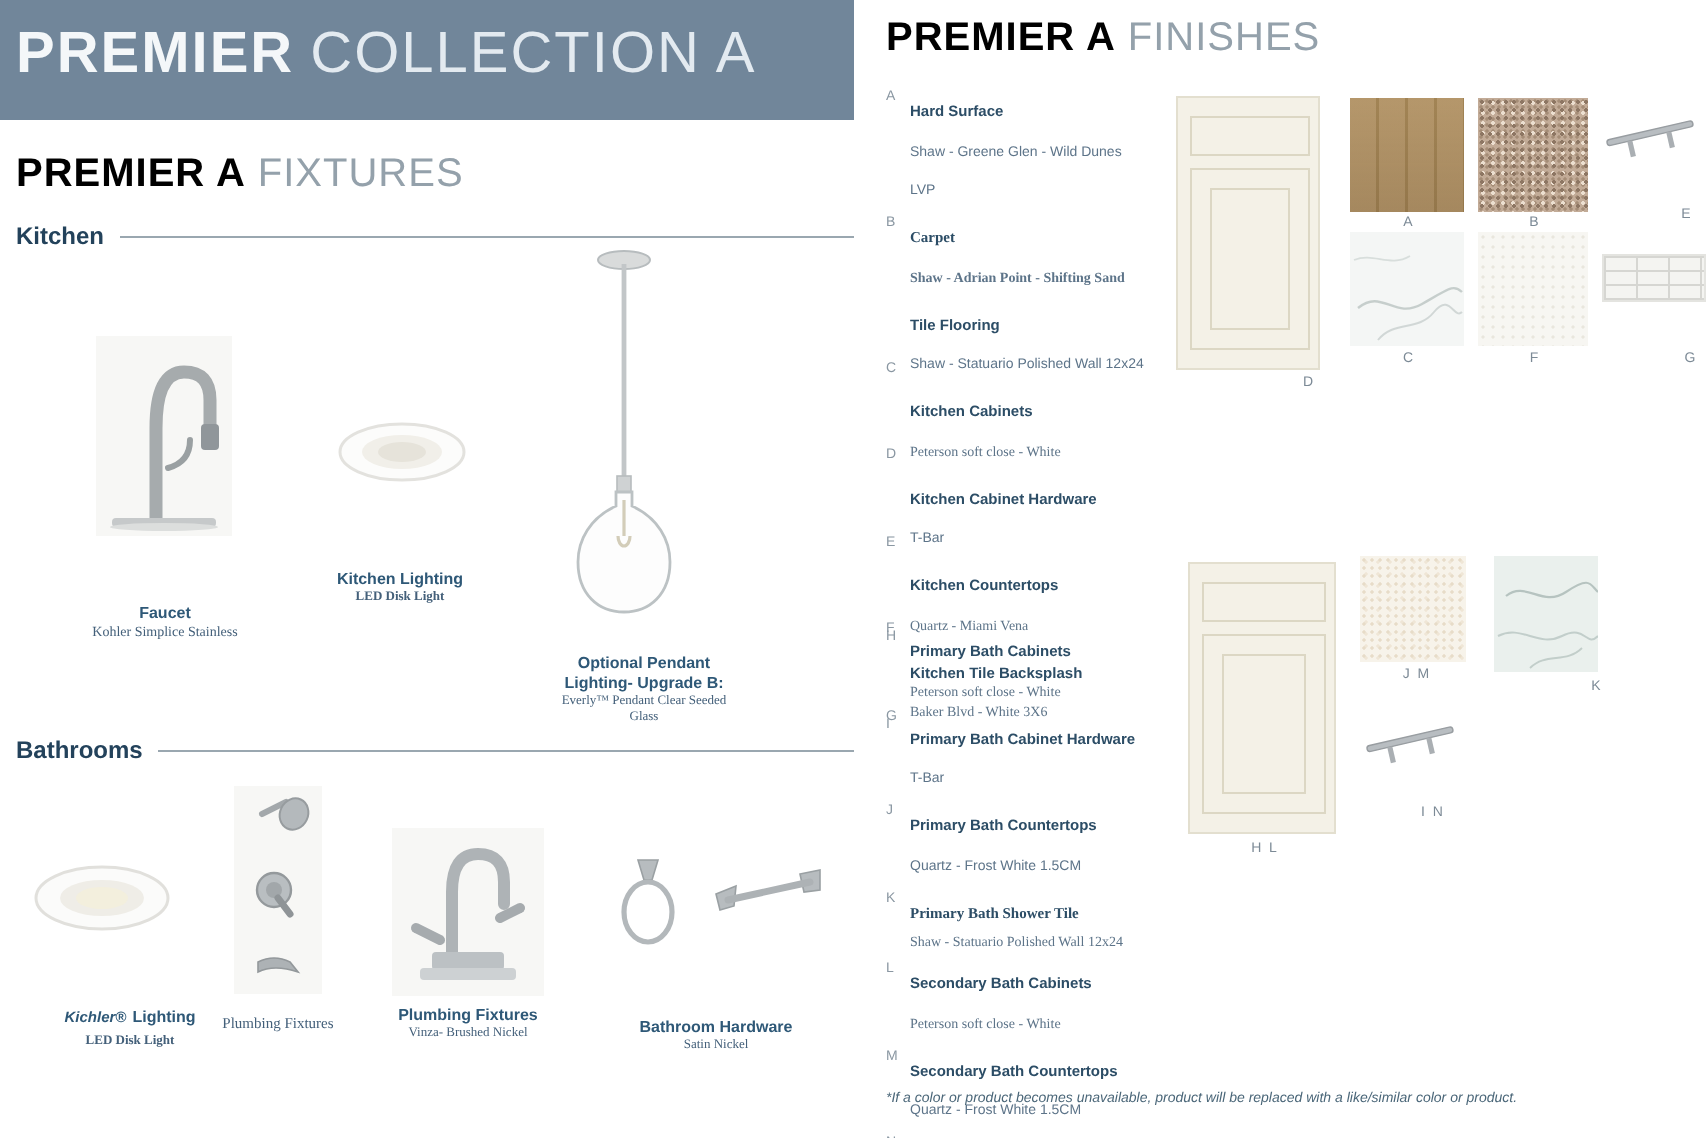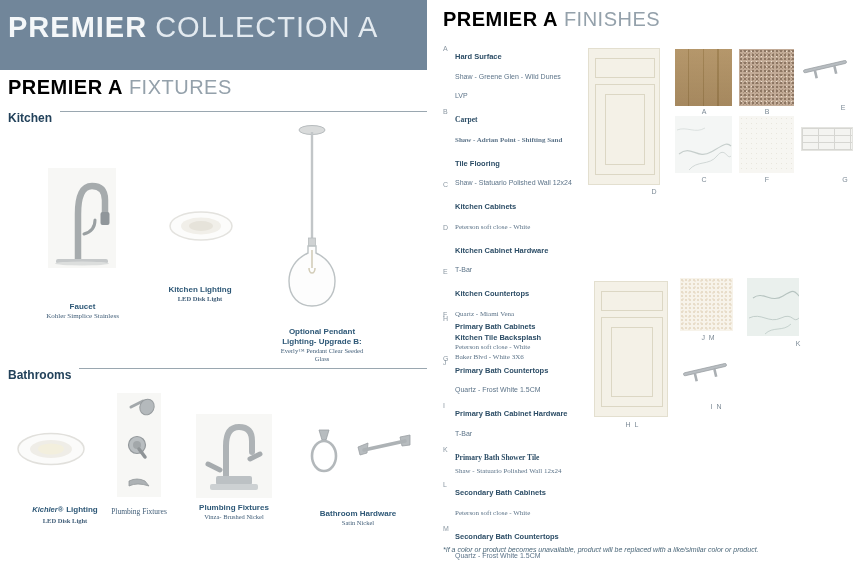--- a/index.html
+++ b/index.html
@@ -2,31 +2,31 @@
 <html><head>
 <meta charset="utf-8">
 <title>Premier Collection A</title>
 <style>
   html,body{margin:0;padding:0;background:#ffffff;}
   .page{position:relative;width:853px;height:569px;background:#ffffff;overflow:hidden;
         font-family:"Liberation Sans",sans-serif;color:#2b4a63;}
   .abs{position:absolute;}
 
   
-  .header-bar{position:absolute;left:0;top:0;width:427px;height:70px;background:#71869a;}
+  .header-bar{position:absolute;left:0;top:0;width:427px;height:60px;background:#71869a;}
   .header-title{position:absolute;left:8px;top:11px;font-size:29px;letter-spacing:1px;color:#f4f7f9;white-space:nowrap;}
   .header-title .strong{font-weight:700;}
   .header-title .light{font-weight:300;color:#e3eaf0;margin-left:8px;}
 
   
   .big-heading{font-size:20px;letter-spacing:.5px;white-space:nowrap;}
   .big-heading .strong{font-weight:700;color:#000000;}
   .big-heading .light{font-weight:300;color:#94a1ab;margin-left:6px;}
 
-  .rule-row{position:absolute;display:flex;align-items:flex-start;}
+  .rule-row{position:absolute;display:flex;align-items:center;}
   .rule-label{font-size:12px;font-weight:600;color:#23425b;margin-right:8px;white-space:nowrap;}
   .rule-line{flex:1;height:1px;background:#9aa7b0;}
 
   
   .img-box{position:absolute;background:#f7f7f5;}
   .fix-label{position:absolute;text-align:center;line-height:1.25;}
   .fix-label .bold{font-size:8px;font-weight:700;color:#2e5877;}
   .fix-label .sub{font-size:7px;color:#44607a;font-family:Liberation Serif, serif;}
   .serif{font-family:"Liberation Serif",serif;}
   .left-align{text-align:center;}
@@ -280,28 +280,28 @@
   <div class="swatch subway" style="left:801px;top:127px;width:50px;height:22px;"></div>
   <div class="swatch-letter" style="left:835px;top:176px;width:20px;">G</div>
 
   <div class="fin-list" style="left:443px;top:314px;">
     <div class="fin-row">
       <span class="fin-letter">H</span>
       <span class="fin-text"><span class="fin-title">Primary Bath Cabinets</span><br>
       <span class="fin-detail serif">Peterson soft close - White</span></span>
     </div>
     <div class="fin-row">
+      <span class="fin-letter">I</span>
+      <span class="fin-text"><span class="fin-title">Primary Bath Cabinet Hardware</span><br>
+      <span class="fin-detail">T-Bar</span></span>
+    </div>
+    <div class="fin-row">
       <span class="fin-letter">J</span>
       <span class="fin-text"><span class="fin-title">Primary Bath Countertops</span><br>
       <span class="fin-detail">Quartz - Frost White 1.5CM</span></span>
-    </div>
-    <div class="fin-row">
-      <span class="fin-letter">I</span>
-      <span class="fin-text"><span class="fin-title">Primary Bath Cabinet Hardware</span><br>
-      <span class="fin-detail">T-Bar</span></span>
     </div>
     <div class="fin-row">
       <span class="fin-letter">K</span>
       <span class="fin-text"><span class="fin-title serif">Primary Bath Shower Tile</span>
       <span class="fin-detail serif gap-top">Shaw - Statuario Polished Wall 12x24</span></span>
     </div>
     <div class="fin-row">
       <span class="fin-letter">L</span>
       <span class="fin-text"><span class="fin-title">Secondary Bath Cabinets</span><br>
       <span class="fin-detail serif">Peterson soft close - White</span></span>

